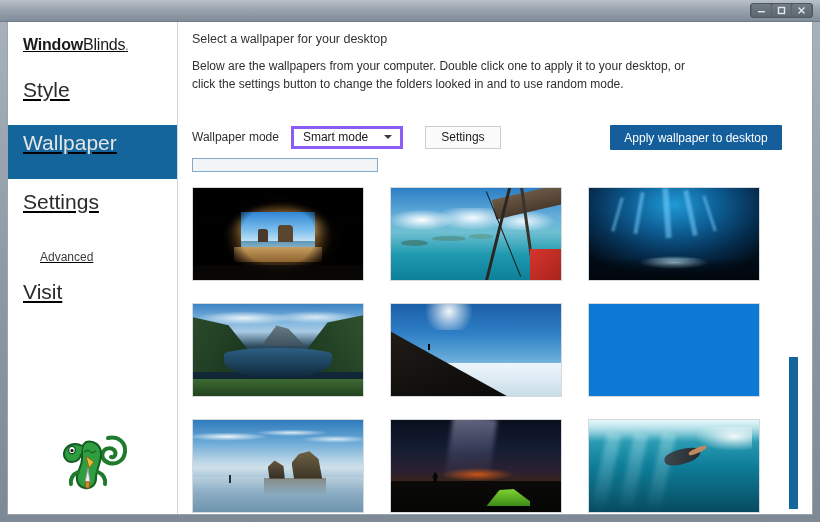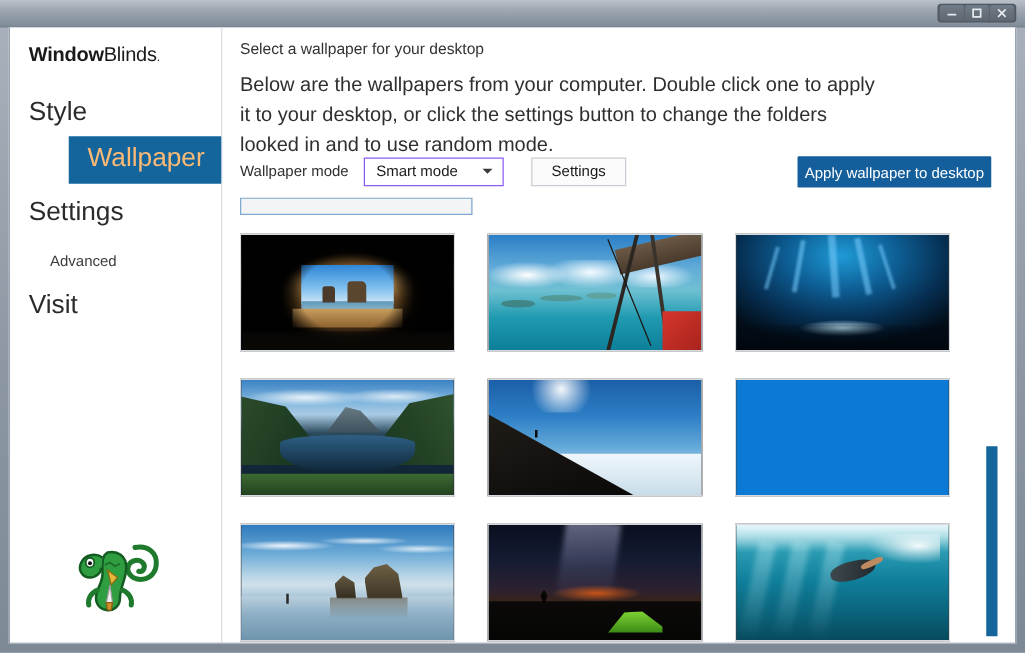--- a/index.html
+++ b/index.html
@@ -66,45 +66,45 @@
   }
 
   
   #sidebar {
     width: 170px;
     height: 100%;
     background: #ffffff;
     border-right: 1px solid #cfd6dd;
     position: relative;
     flex: 0 0 170px;
+    text-decoration: underline;
   }
 
   #brand {
     padding: 14px 0 0 15px;
     font-size: 16px;
     color: #1a1a1a;
     letter-spacing: -0.2px;
     white-space: nowrap;
   }
   #brand .b1 { font-weight: bold; }
   #brand .b2 { font-weight: normal; }
   #brand .b3 { font-size: 10px; }
 
   .nav-main {
     display: block;
     font-size: 21px;
     color: #2b2b2b;
-    padding: 5px 0 6px 15px;
+    padding: 5px 0 22px 15px;
     font-weight: 300;
     line-height: 1.25;
   }
   .nav-main.active {
     background: #15659d;
-    color: #fdba74;
-    margin-left: 47px;
+    color: #e5e5e5;
   }
   .nav-sub {
     display: block;
     font-size: 12px;
     color: #3c3c3c;
     padding: 5px 0 5px 32px;
   }
 
   #nav { margin-top: 18px; }
   .nav-spacer-a { height: 5px; }
@@ -136,42 +136,42 @@
   #main-title {
     position: absolute;
     left: 14px; top: 10px;
     font-size: 12.5px;
     color: #333333;
   }
   #main-desc {
     position: absolute;
     left: 14px; top: 35px;
     width: 515px;
-    font-size: 16px;
+    font-size: 12px;
     color: #2f2f2f;
     line-height: 1.5;
   }
 
   
   #toolbar {
     position: absolute;
     left: 14px; top: 103px;
     right: 14px;
     height: 24px;
     display: flex;
     align-items: center;
   }
   #wallpaper-mode-label {
     font-size: 12px;
     color: #2f2f2f;
     margin-right: 12px;
   }
   #mode-select {
     width: 112px; height: 23px;
-    border: 1px solid #8b5cf6;
+    border: 3px solid #8b5cf6;
     background: #ffffff;
     display: flex;
     align-items: center;
     position: relative;
     font-size: 12px;
     color: #1a1a1a;
     padding-left: 9px;
   }
   #mode-caret {
     position: absolute;
@@ -188,22 +188,22 @@
     border: 1px solid #c8ced4;
     background: #fbfbfb;
     font-size: 12px;
     color: #1a1a1a;
     display: flex;
     align-items: center;
     justify-content: center;
   }
   #apply-button {
     position: absolute;
-    right: 5px; top: 0;
-    width: 155px; height: 25px;
+    right: 16px; top: 0;
+    width: 172px; height: 25px;
     background: #135e9b;
     color: #ffffff;
     font-size: 12px;
     display: flex;
     align-items: center;
     justify-content: center;
     border: none;
     border-radius: 1px;
   }
 

